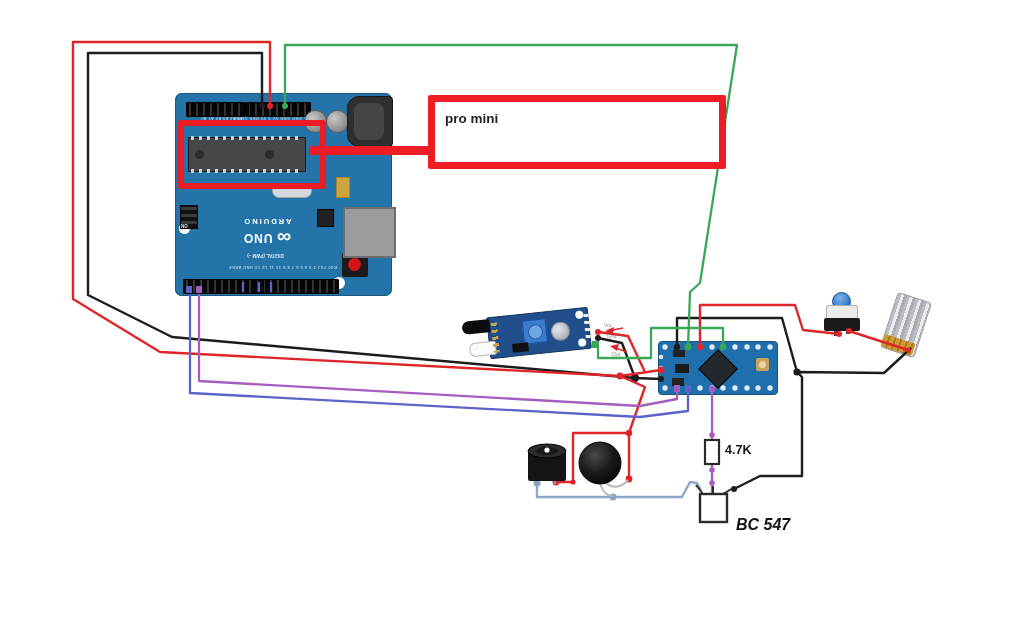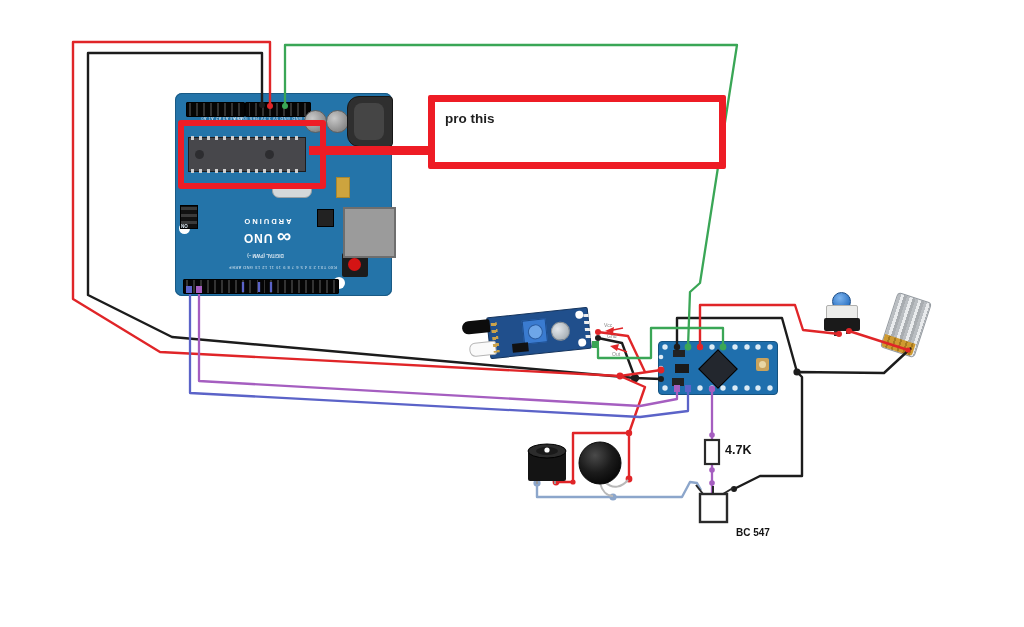--- a/index.html
+++ b/index.html
@@ -81,21 +81,21 @@
 
     <div class="abs" style="left:167px;top:160px;width:26px;height:24px;background:#1b1b1b;border-radius:2px;">
       <div class="abs" style="left:6px;top:5px;width:13px;height:13px;border-radius:50%;background:#d41414;"></div>
     </div>
     <div class="abs" style="left:168px;top:114px;width:49px;height:47px;background:#9b9b9b;border:2px solid #6e6e6e;"></div>
   </div>
 
   <div class="abs hl-box" style="left:178px;top:120px;width:136px;height:57px;"></div>
   <div class="abs hl-line" style="left:309px;top:146px;width:124px;height:9px;"></div>
   <div class="abs note-box" style="left:428px;top:95px;width:264px;height:46px;">
-    <div>pro this</div>
+    <div>pro mini</div>
   </div>
 
   <div class="abs irmod" style="left:488px;top:312px;width:100px;height:40px;">
     <div class="abs" style="left:-26px;top:1px;width:28px;height:13px;background:#0c0c0c;border-radius:7px 2px 2px 7px;"></div>
     <div class="abs" style="left:-21px;top:23px;width:25px;height:12px;background:#fafafa;border:1px solid #b5b5b5;border-radius:6px 2px 2px 6px;"></div>
     <div class="abs" style="left:3px;top:5px;width:6px;height:30px;background:repeating-linear-gradient(180deg,#caa24a 0 3px,transparent 3px 7px);"></div>
     <div class="abs" style="left:34px;top:6px;width:22px;height:22px;background:#3a7bd0;border:1px solid #1c4c8c;">
       <div class="abs" style="left:4px;top:4px;width:13px;height:13px;border-radius:50%;background:#6ea6e8;border:1px solid #2a5ca0;"></div>
     </div>
     <div class="abs" style="left:22px;top:28px;width:16px;height:9px;background:#111;"></div>
@@ -124,21 +124,21 @@
     <div class="abs btn-base" style="left:2px;top:26px;width:36px;height:13px;"></div>
     <div class="abs" style="left:12px;top:39px;width:4px;height:5px;background:#333;"></div>
     <div class="abs" style="left:24px;top:37px;width:4px;height:5px;background:#333;"></div>
   </div>
 
   <div class="abs battery" style="left:888px;top:296px;width:34px;height:56px;">
     <div class="abs bat-cap" style="left:0px;bottom:0px;width:32px;height:13px;"></div>
   </div>
 
   <div class="abs lbl" style="left:725px;top:443px;font-size:12.5px;">4.7K</div>
-  <div class="abs lbl" style="left:736px;top:527px;font-size:10px;">BC 547</div>
+  <div class="abs lbl" style="left:736px;top:516px;font-size:16px;font-style:italic;">BC 547</div>
 
   <svg width="1024" height="627" viewBox="0 0 1024 627">
     <defs>
       <radialGradient id="motorGrad" cx="38%" cy="32%" r="75%">
         <stop offset="0%" stop-color="#4a4a4a"></stop>
         <stop offset="55%" stop-color="#1b1b1b"></stop>
         <stop offset="100%" stop-color="#050505"></stop>
       </radialGradient>
     </defs>
 

